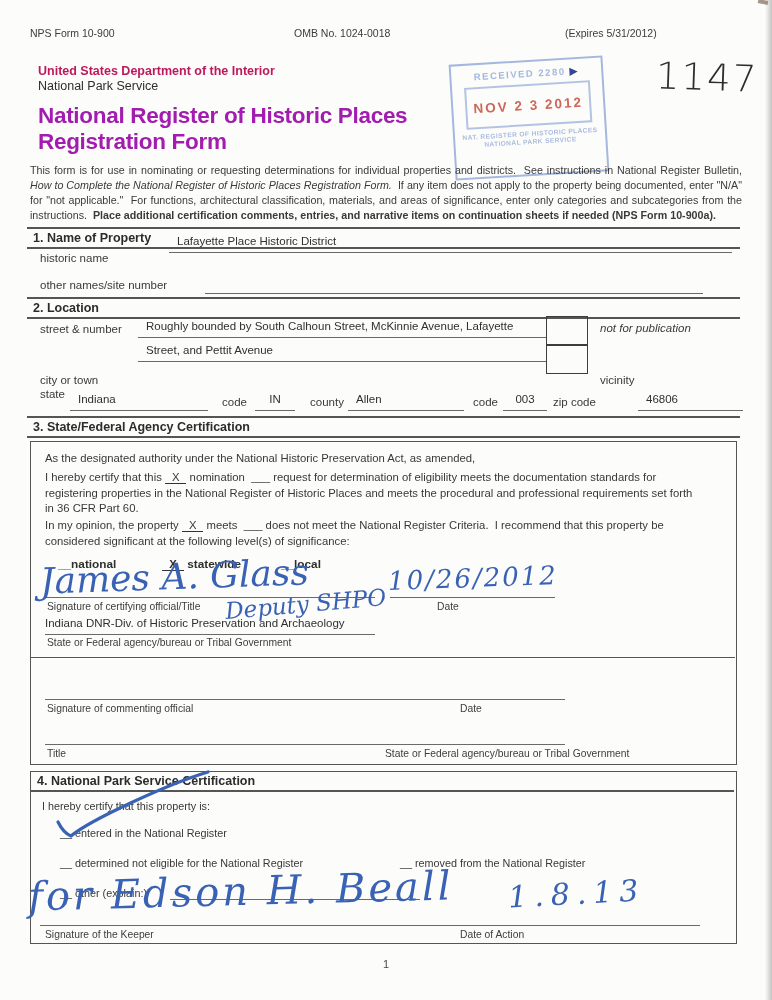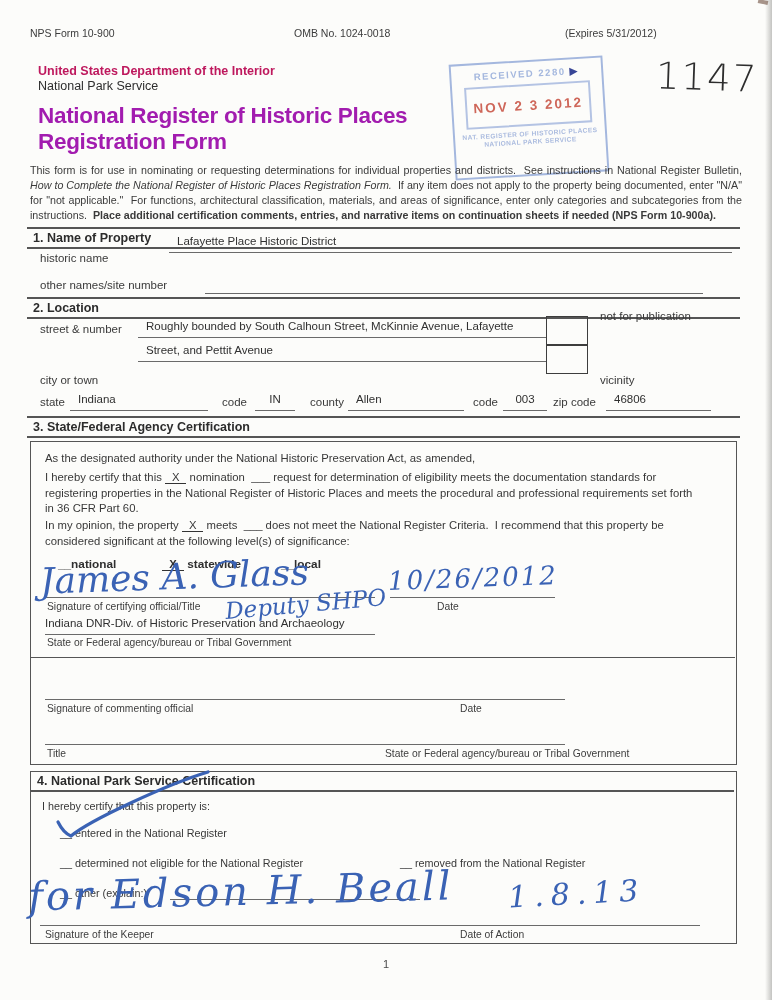--- a/index.html
+++ b/index.html
@@ -96,33 +96,33 @@
   <span class="uval" style="left:140px;top:235px;width:555px;margin-left:29px;">Lafayette Place Historic District</span>
   <span class="lbl" style="left:40px;top:279px;">other names/site number</span>
   <span class="uval" style="left:205px;top:276px;width:490px;"></span>
 
   <div class="abs sec-head" style="left:27px;top:297px;width:707px;">2.  Location</div>
   <span class="lbl" style="left:40px;top:323px;">street &amp; number</span>
   <span class="uval" style="left:138px;top:320px;width:400px;">Roughly bounded by South Calhoun Street, McKinnie Avenue, Lafayette</span>
   <span class="uval" style="left:138px;top:344px;width:400px;">Street, and Pettit Avenue</span>
   <span class="cbox" style="left:546px;top:316px;"></span>
   <span class="cbox" style="left:546px;top:344px;"></span>
-  <span class="lbl" style="left:600px;top:310px;">not for publication</span>
+  <span class="lbl" style="left:600px;top:322px;font-style:italic;">not for publication</span>
   <span class="lbl" style="left:40px;top:374px;">city or town</span>
   <span class="lbl" style="left:600px;top:374px;">vicinity</span>
-  <span class="lbl" style="left:40px;top:396px;">state</span>
+  <span class="lbl" style="left:40px;top:388px;">state</span>
   <span class="uval" style="left:70px;top:393px;width:130px;">Indiana</span>
   <span class="lbl" style="left:222px;top:396px;">code</span>
   <span class="uval" style="left:255px;top:393px;width:40px;text-align:center;padding-left:0;">IN</span>
   <span class="lbl" style="left:310px;top:396px;">county</span>
   <span class="uval" style="left:348px;top:393px;width:108px;">Allen</span>
   <span class="lbl" style="left:473px;top:396px;">code</span>
   <span class="uval" style="left:503px;top:393px;width:44px;text-align:center;padding-left:0;">003</span>
   <span class="lbl" style="left:553px;top:396px;text-align:right;">zip code</span>
-  <span class="uval" style="left:606px;top:393px;width:97px;">46806</span>
+  <span class="uval" style="left:638px;top:393px;width:97px;">46806</span>
 
   <div class="abs sec-head" style="left:27px;top:416px;width:707px;">3.  State/Federal Agency Certification</div>
   <div class="bigbox" style="left:30px;top:441px;width:705px;height:322px;"></div>
 
   <p class="cert-para" style="left:45px;top:451px;width:660px;">As the designated authority under the National Historic Preservation Act, as amended,</p>
   <p class="cert-para" style="left:45px;top:470px;width:658px;"><span>I hereby certify that this </span><span class="xmark">X</span><span> nomination  ___ request for determination of eligibility meets the documentation standards for registering properties in the National Register of Historic Places and meets the procedural and professional requirements set forth in 36 CFR Part 60.</span></p>
   <p class="cert-para" style="left:45px;top:518px;width:666px;"><span>In my opinion, the property </span><span class="xmark">X</span><span> meets  ___ does not meet the National Register Criteria.  I recommend that this property be considered significant at the following level(s) of significance:</span></p>
 
   <p class="cert-para levels" style="left:58px;top:556px;width:600px;"><span>__national</span><span style="display:inline-block;width:46px;"></span><span class="xmark">X</span> <span>statewide</span><span style="display:inline-block;width:40px;"></span><span>__local</span></p>
 

